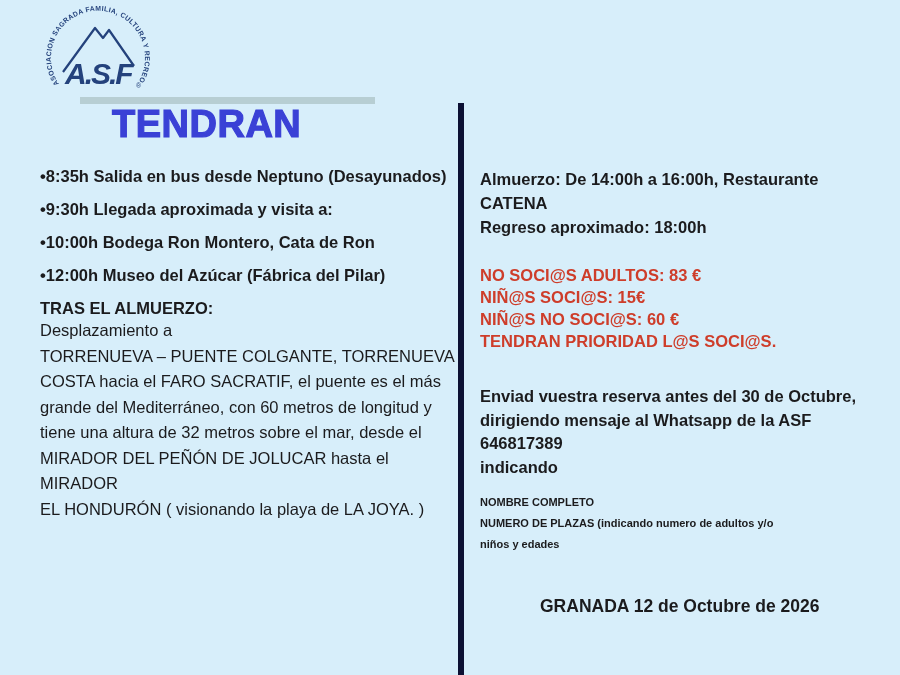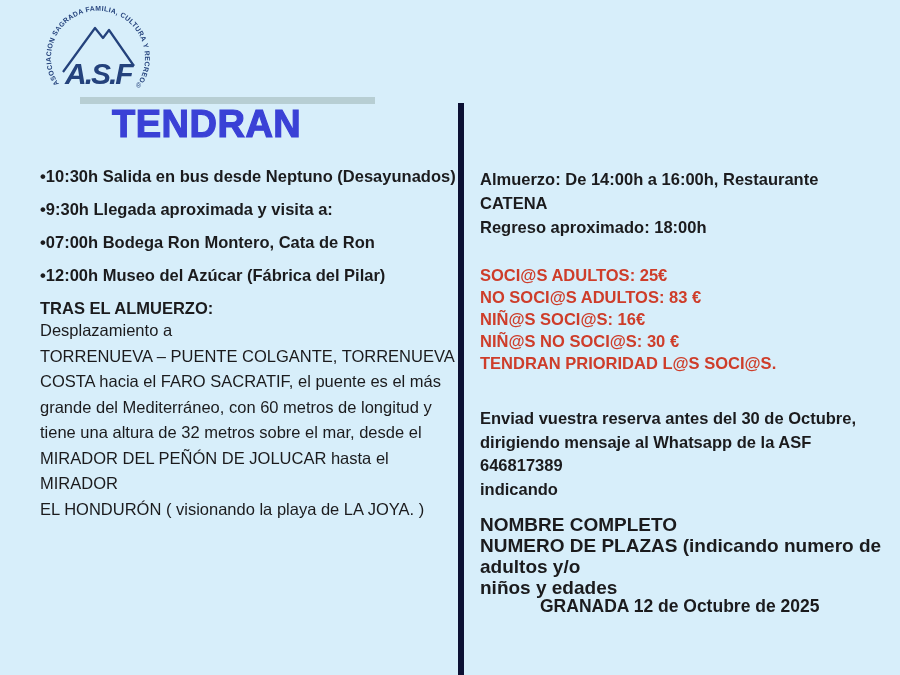--- a/index.html
+++ b/index.html
@@ -18,21 +18,21 @@
   .left-col { position:absolute; left:40px; top:166px; width:416px; }
   .item { display:flex; font-weight:700; font-size:16.5px; line-height:20px; margin-bottom:13px; }
   .after { font-weight:700; font-size:16.5px; line-height:20px; }
   .trip { margin-top:0; white-space:pre-line; font-weight:400; font-size:16.5px; line-height:25.5px; }
   .divider { position:absolute; left:458px; top:103px; width:6px; height:572px; background:#0c1033; }
   .right-col { position:absolute; left:480px; top:167px; width:404px; }
   .lunch { font-weight:700; font-size:16.5px; line-height:24px; }
   .prices { margin-top:25px; color:#ce3d2a; font-weight:700; font-size:16.5px; line-height:22px; }
   .priority { text-decoration-thickness:1.5px; text-underline-offset:3px; }
   .reserve { margin-top:33px; white-space:pre-line; font-weight:700; font-size:16.5px; line-height:23.5px; }
-  .required { margin-top:13px; white-space:pre-line; font-weight:700; font-size:19px; line-height:21px; }
+  .required { margin-top:13px; white-space:pre-line; font-weight:700; font-size:11px; line-height:21px; }
   .place-date { position:absolute; left:540px; top:596px; font-weight:700; font-size:17.5px; }
   .website {
     position:absolute; left:46px; top:642px;
     font-size:13.5px; font-weight:700; color:#0369a1;
     text-decoration:underline; letter-spacing:0.4px; cursor:pointer;margin-top:32px;
   }
 </style>
 </head>
 <body>
 
@@ -50,29 +50,29 @@
     <text x="101" y="86" font-size="7" fill="#24427c">®</text>
   </svg>
 
   <div class="rule"></div>
 
   <div class="title">TENDRAN</div>
 
   <div class="left-col">
     <div class="item">
       <span>•</span>
-      <span>10:30h Salida en bus desde Neptuno (Desayunados)</span>
+      <span>8:35h Salida en bus desde Neptuno (Desayunados)</span>
     </div>
     <div class="item">
       <span>•</span>
       <span>9:30h Llegada aproximada y visita a:</span>
     </div>
     <div class="item">
       <span>•</span>
-      <span>07:00h Bodega Ron Montero, Cata de Ron</span>
+      <span>10:00h Bodega Ron Montero, Cata de Ron</span>
     </div>
     <div class="item">
       <span>•</span>
       <span>12:00h Museo del Azúcar (Fábrica del Pilar)</span>
     </div>
     <div class="after">TRAS EL ALMUERZO:</div>
     <div class="trip">Desplazamiento a
 TORRENUEVA – PUENTE COLGANTE,  TORRENUEVA
 COSTA hacia el FARO SACRATIF, el puente es el más
 grande del Mediterráneo, con 60 metros de longitud y
@@ -82,30 +82,29 @@
   </div>
 
   <div class="divider"></div>
 
   <div class="right-col">
     <div class="lunch">
       <div>Almuerzo: De 14:00h a 16:00h, Restaurante CATENA</div>
       <div>Regreso aproximado: 18:00h</div>
     </div>
     <div class="prices">
-      <div>SOCI@S ADULTOS: 25€</div>
       <div>NO SOCI@S ADULTOS: 83 €</div>
-      <div>NIÑ@S SOCI@S: 16€</div>
-      <div>NIÑ@S NO SOCI@S: 30 €</div>
+      <div>NIÑ@S SOCI@S: 15€</div>
+      <div>NIÑ@S NO SOCI@S: 60 €</div>
       <div><span class="priority">TENDRAN PRIORIDAD L@S SOCI@S</span><span>.</span></div>
     </div>
     <div class="reserve">Enviad vuestra reserva antes del 30 de Octubre,
 dirigiendo mensaje al Whatsapp de la ASF 646817389
 indicando</div>
     <div class="required">NOMBRE COMPLETO
 NUMERO DE PLAZAS (indicando numero de adultos y/o
 niños y edades</div>
   </div>
 
-  <div class="place-date">GRANADA 12 de Octubre de 2025</div>
+  <div class="place-date">GRANADA 12 de Octubre de 2026</div>
   <a class="website">www.asociacionsagradafamilia.com</a>
 
 </div>
 
 </body></html>

